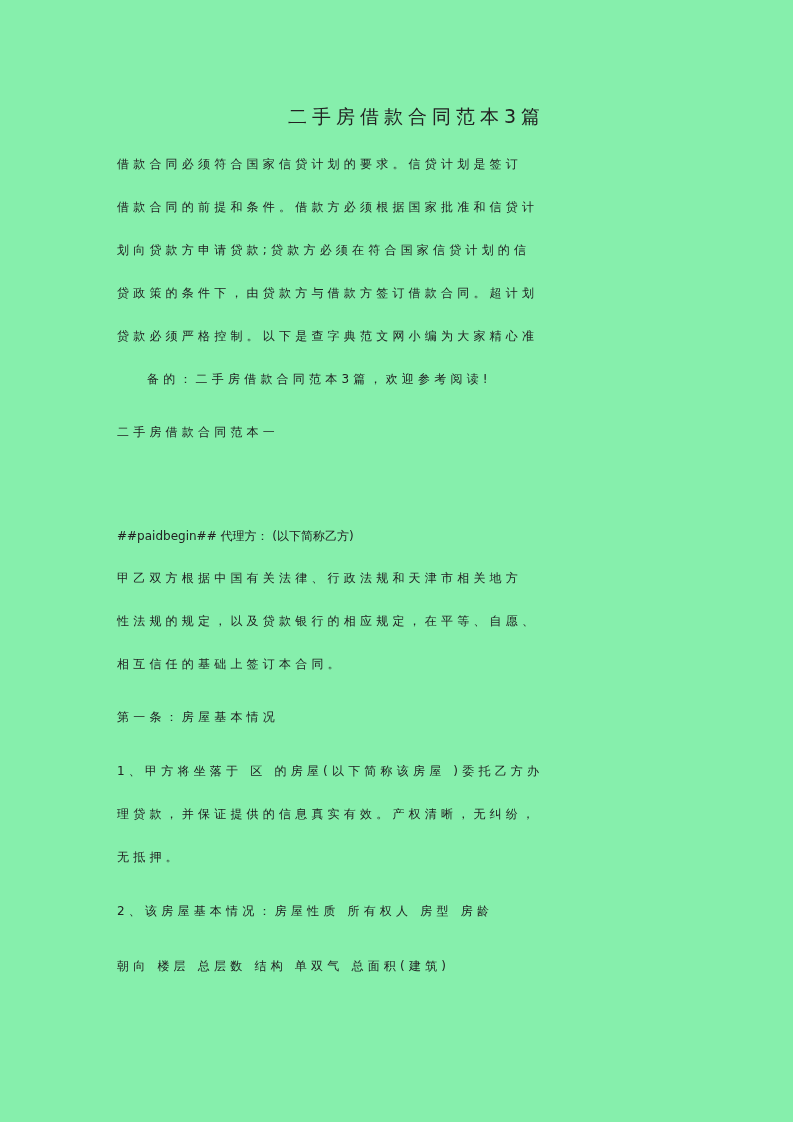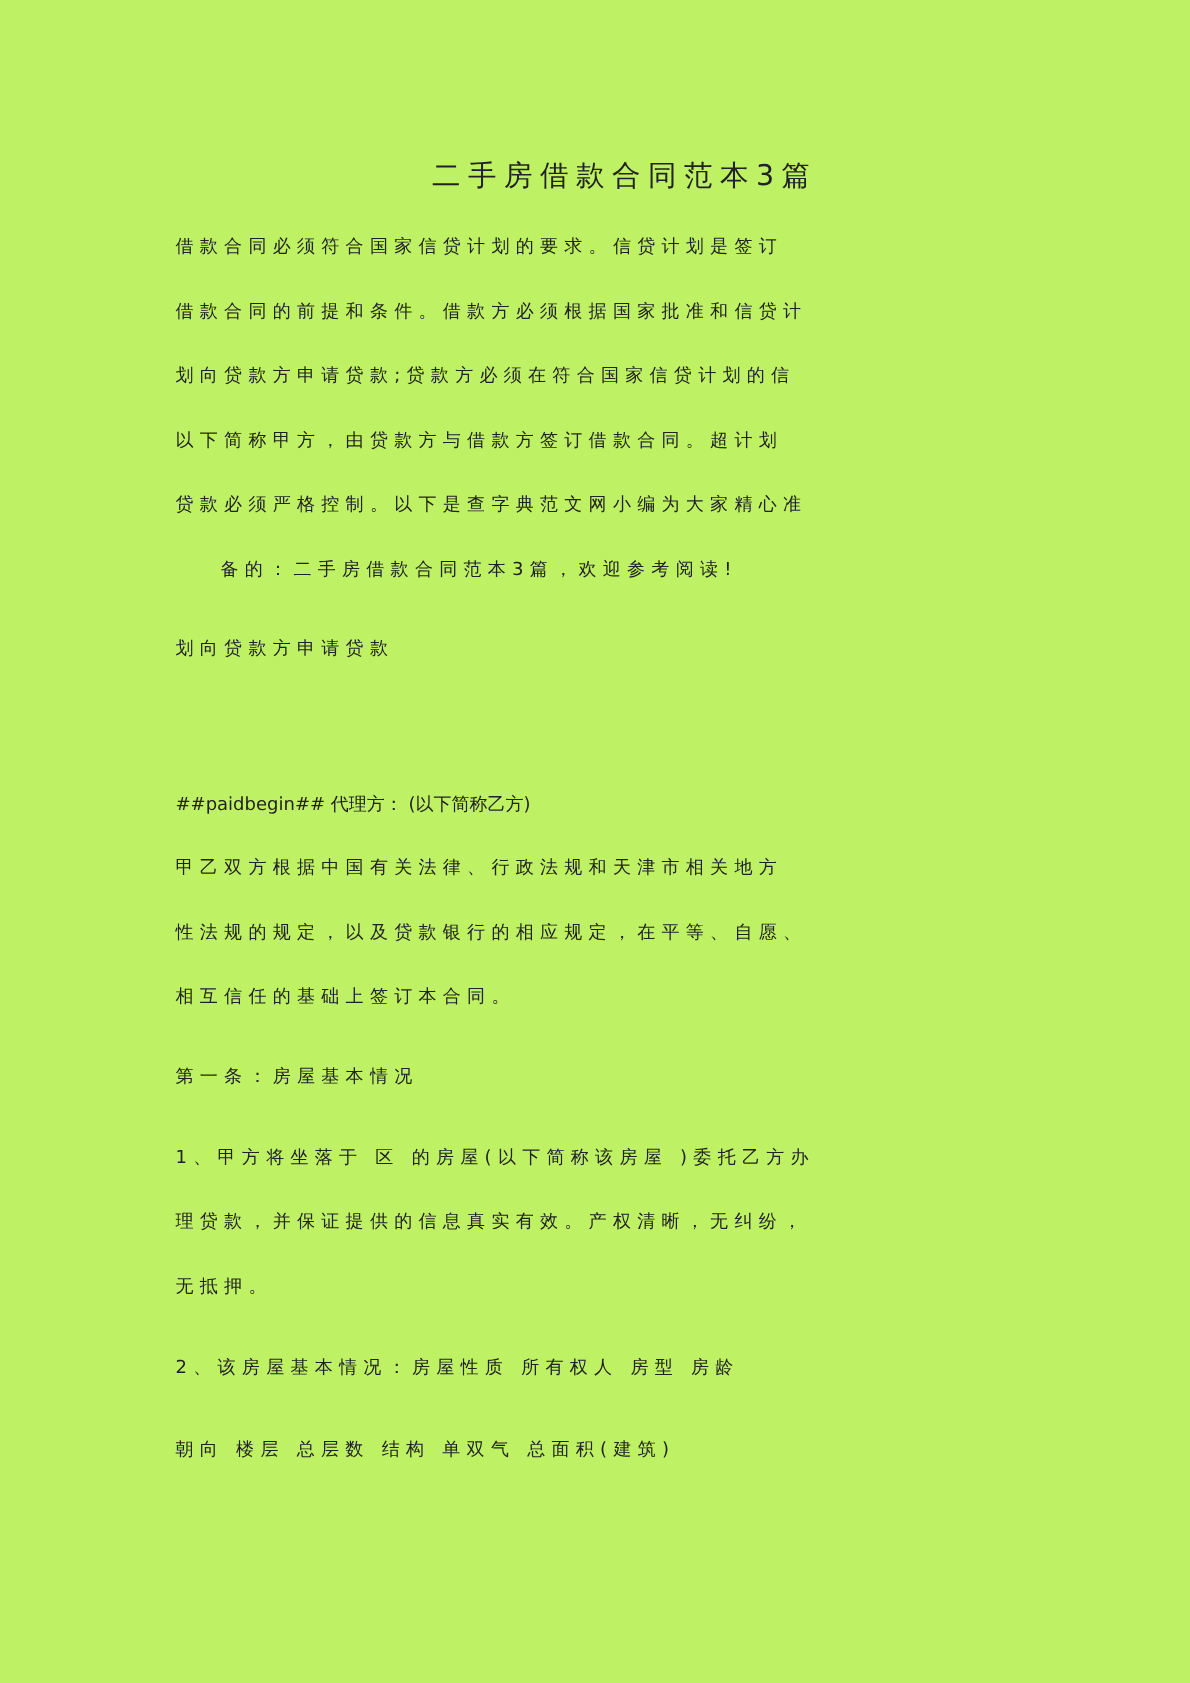--- a/index.html
+++ b/index.html
@@ -13,21 +13,21 @@
     position: relative;
     overflow: hidden;
     font-family: "DejaVu Sans", "Liberation Sans", sans-serif;
     color: #1a1a1a;
   }
   .page {
     position: absolute;
     left: 0; top: 0;
     width: 793px;
     height: 1122px;
-    background: #bef264;
+    background: #86efac;
   }
   .title {
     position: absolute;
     top: 104px;
     left: 0;
     width: 793px;
     text-align: center;
     font-size: 19px;
     letter-spacing: 5px;
     color: #222;
@@ -55,26 +55,26 @@
 <body>
 
 <div class="page">
 
   <div class="title">二手房借款合同范本3篇</div>
 
   <div>
     <div class="line" style="top:156px;"> 借款合同必须符合国家信贷计划的要求。信贷计划是签订</div>
     <div class="line" style="top:199px;">借款合同的前提和条件。借款方必须根据国家批准和信贷计</div>
     <div class="line" style="top:242px;">划向贷款方申请贷款;贷款方必须在符合国家信贷计划的信</div>
-    <div class="line" style="top:285px;">以下简称甲方，由贷款方与借款方签订借款合同。超计划</div>
+    <div class="line" style="top:285px;">贷政策的条件下，由贷款方与借款方签订借款合同。超计划</div>
     <div class="line" style="top:328px;">贷款必须严格控制。以下是查字典范文网小编为大家精心准</div>
     <div class="line" style="top:371px;margin-left:30px;">备的：二手房借款合同范本3篇，欢迎参考阅读!</div>
   </div>
 
-  <div class="line" style="top:424px;"> 划向贷款方申请贷款</div>
+  <div class="line" style="top:424px;"> 二手房借款合同范本一</div>
 
 
   <div class="small-line" style="top:528px;">##paidbegin##  代理方：  (以下简称乙方)</div>
 
   <div>
     <div class="line" style="top:570px;"> 甲乙双方根据中国有关法律、行政法规和天津市相关地方</div>
     <div class="line" style="top:613px;">性法规的规定，以及贷款银行的相应规定，在平等、自愿、</div>
     <div class="line" style="top:656px;">相互信任的基础上签订本合同。</div>
   </div>
 

